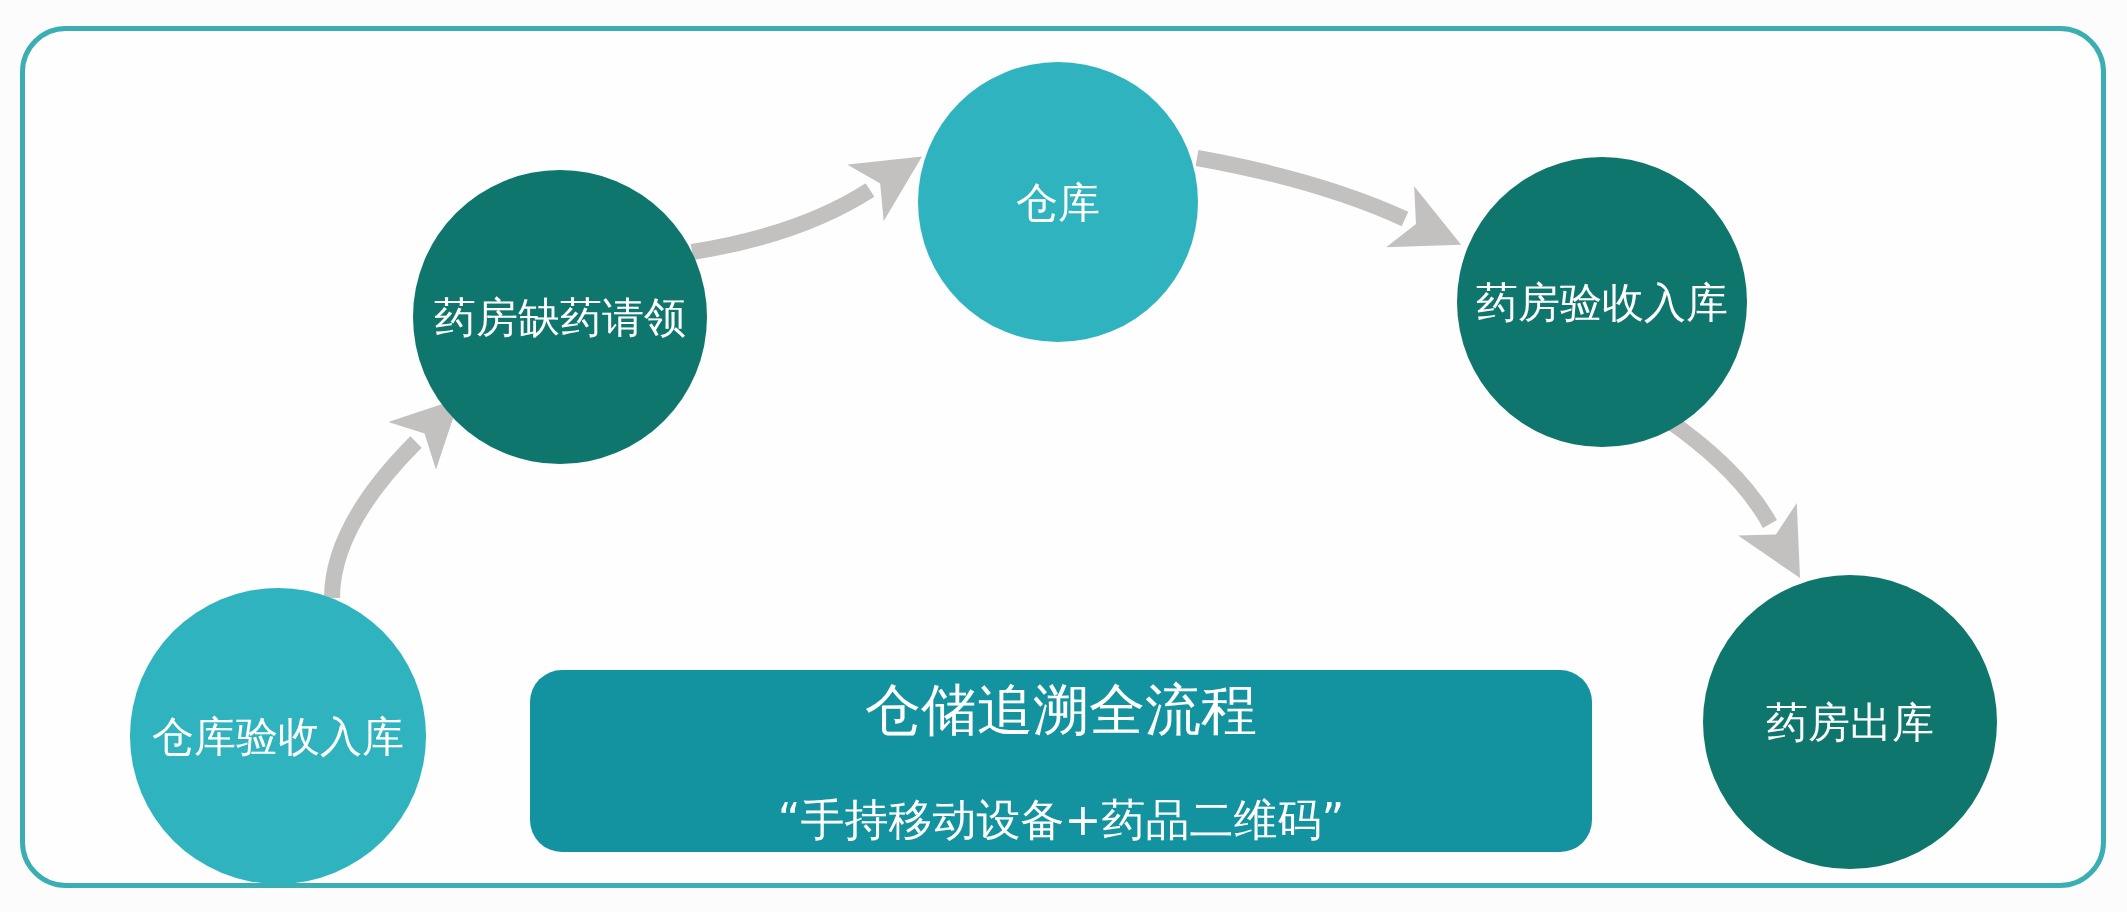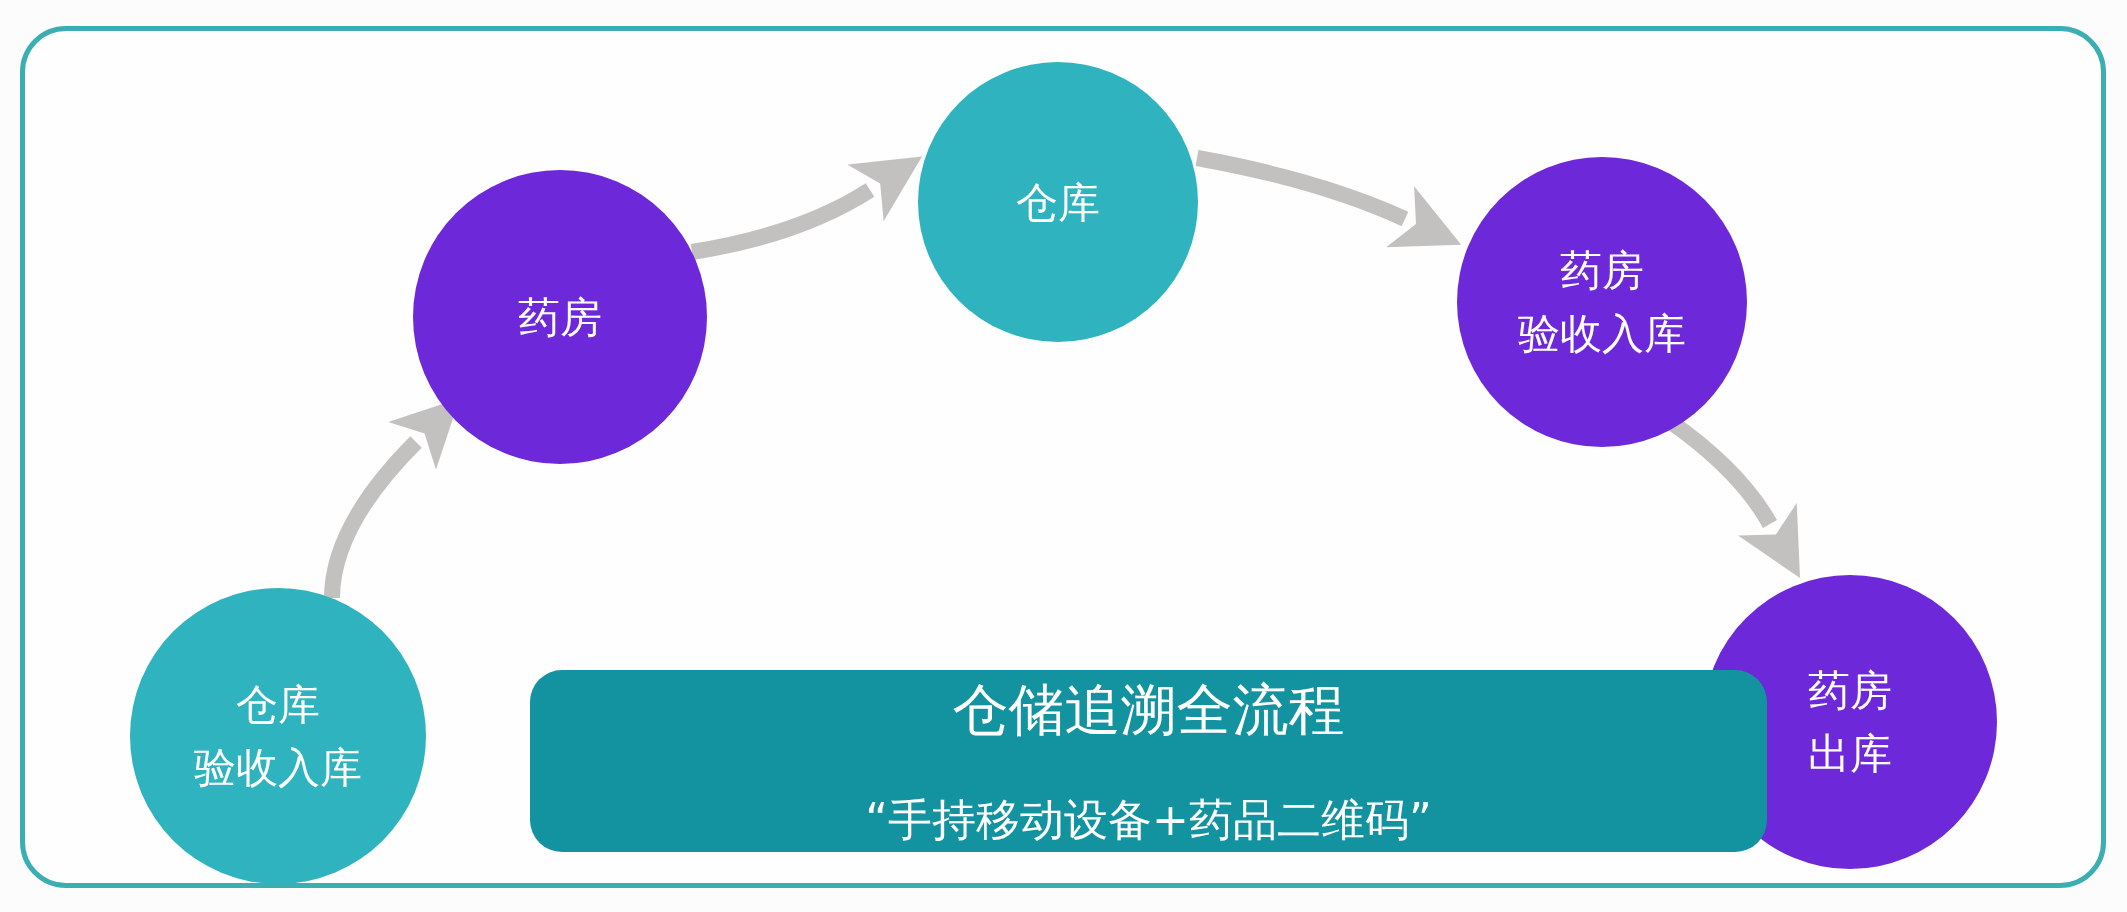--- a/index.html
+++ b/index.html
@@ -31,42 +31,42 @@
     top: 0;
     width: 2127px;
     height: 912px;
     z-index: 1;
   }
   .node {
     position: absolute;
     z-index: 2;
     border-radius: 50%;
     display: flex;
-    flex-direction: column;
+    flex-direction: row;
     align-items: center;
     justify-content: center;
     color: #ffffff;
     font-size: 42px;
     line-height: 1.5;
     text-align: center;
     white-space: nowrap;
   }
   .node.teal   { background: #2fb4bf; }
-  .node.orange { background: #6d28d9; }
+  .node.orange { background: #0f766e; }
   .node-1 { left: 130px;  top: 588px; width: 296px; height: 296px; }
   .node-2 { left: 413px;  top: 170px; width: 294px; height: 294px; }
   .node-3 { left: 918px;  top: 62px;  width: 280px; height: 280px; }
   .node-4 { left: 1457px; top: 157px; width: 290px; height: 290px; }
   .node-5 { left: 1703px; top: 575px; width: 294px; height: 294px; }
   .banner {
     position: absolute;
     z-index: 2;
     left: 530px;
     top: 670px;
-    width: 1237px;
+    width: 1062px;
     height: 182px;
     background: #12939f;
     border-radius: 32px;
     display: flex;
     flex-direction: column;
     align-items: center;
     justify-content: center;
     color: #ffffff;
     text-align: center;
     white-space: nowrap;
@@ -94,20 +94,21 @@
     <path d="M 1668 420 Q 1740 470 1770 524" fill="none" stroke="#c3c1c0" stroke-width="16" marker-end="url(#ah)"></path>
   </svg>
 
   <div class="node teal node-1">
     <span>仓库</span>
     <span>验收入库</span>
   </div>
 
   <div class="node orange node-2">
     <span>药房</span>
+    <span>缺药请领</span>
   </div>
 
   <div class="node teal node-3">
     <span>仓库</span>
   </div>
 
   <div class="node orange node-4">
     <span>药房</span>
     <span>验收入库</span>
   </div>

